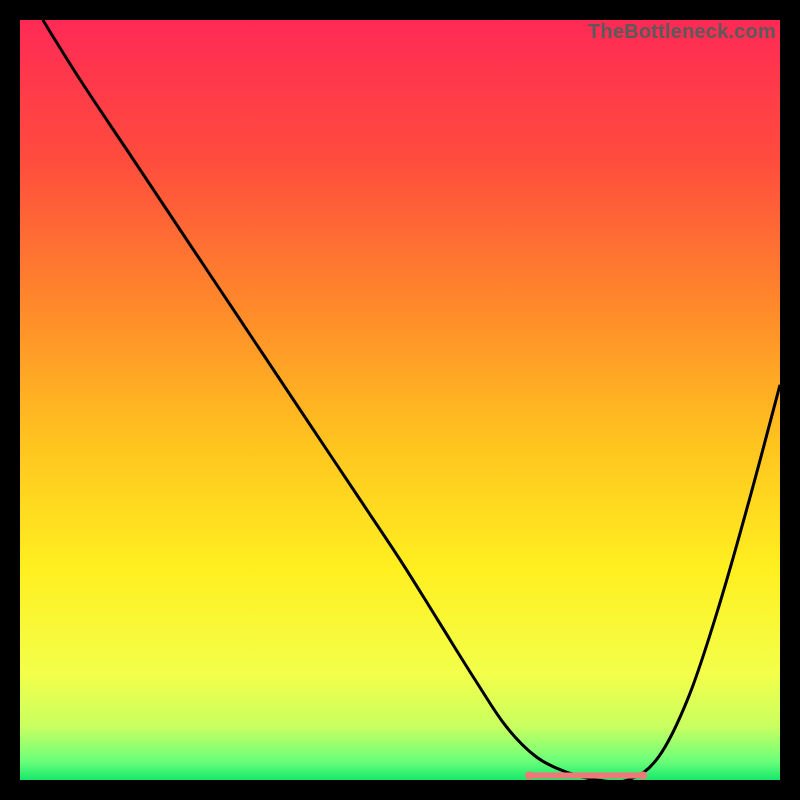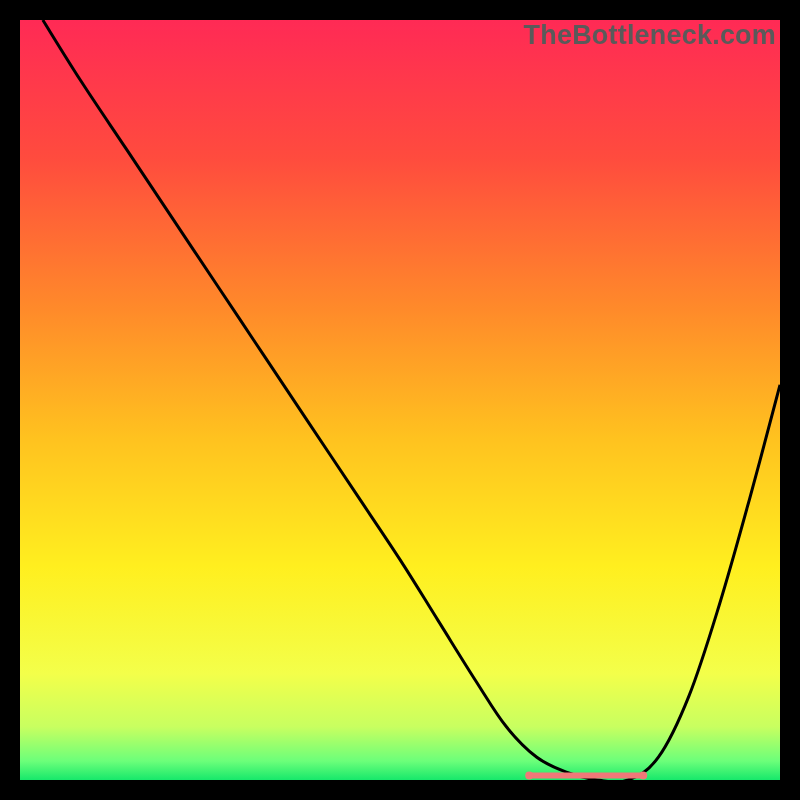--- a/index.html
+++ b/index.html
@@ -23,21 +23,21 @@
     left: 0;
     top: 0;
     width: 760px;
     height: 760px;
   }
   .watermark {
     position: absolute;
     top: 0;
     right: 4px;
     font-family: Arial, Helvetica, sans-serif;
-    font-size: 27px;
+    font-size: 20px;
     font-weight: 600;
     color: #5a5a5a;
     letter-spacing: 0.2px;
     user-select: none;
   }
   svg {
     display: block;
   }
 </style>
 </head>

